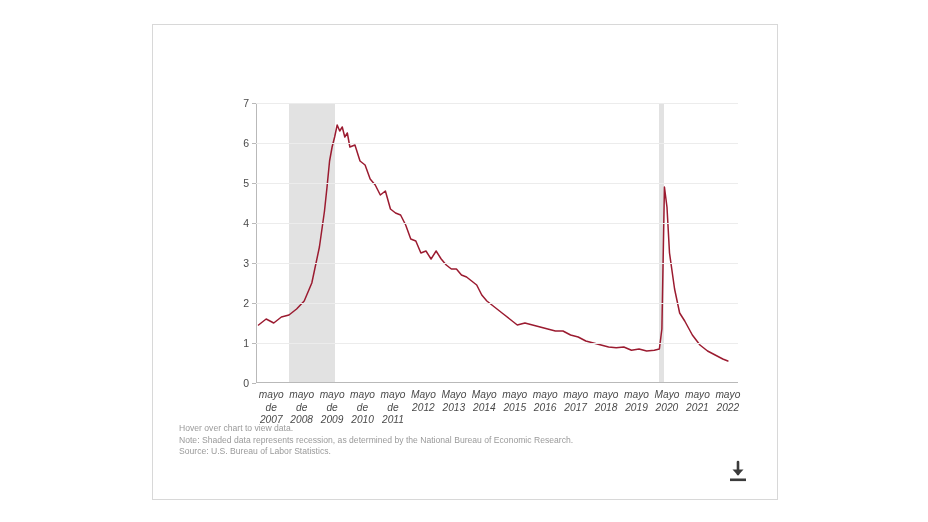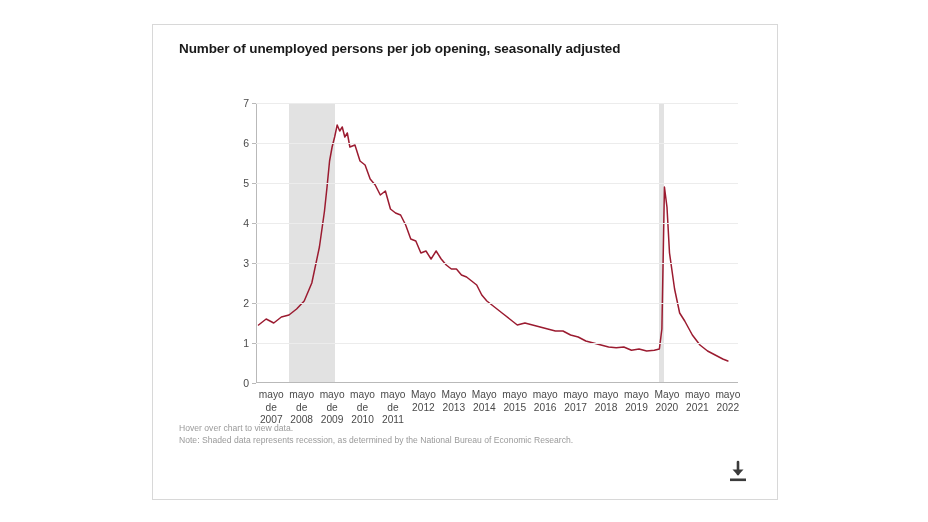--- a/index.html
+++ b/index.html
@@ -122,20 +122,21 @@
     height: 56px;
   }
   .xtick {
     position: absolute;
     transform: translateX(-50%);
     text-align: center;
     font-size: 10.2px;
     line-height: 12.5px;
     color: #4a4a4a;
     white-space: pre-line;
+    font-style: italic;
   }
   .footnotes {
     position: absolute;
     left: 26px;
     top: 398px;
     font-size: 8.6px;
     line-height: 11.5px;
     color: #9a9a9a;
   }
   .footnotes div { white-space: nowrap; }
@@ -147,21 +148,20 @@
     height: 26px;
     cursor: pointer;
   }
 </style>
 </head>
 <body>
 
 <div id="page">
   <div id="chart-card">
 
-    <div class="title">Number of unemployed persons per job opening, seasonally adjusted</div>
 
     <div id="plot-wrap">
       <div id="plot">
           <div class="recession" style="left: 403.358px; width: 5.07368px;"></div>
           <div class="recession" style="left: 32.9789px; width: 45.6632px;"></div>
         <div class="axis-line-y"></div>
         <div class="axis-line-x"></div>
         <svg id="series-svg" viewBox="0 0 482 280" preserveAspectRatio="none">
           <polyline id="series-path" fill="none" stroke="#9b1b30" stroke-width="1.5" stroke-linejoin="round" stroke-linecap="round" points="2.54,222.00 10.15,216.00 17.76,220.00 25.37,214.00 32.98,212.00 40.59,206.00 48.20,198.00 55.81,180.00 63.42,144.00 65.96,126.00 68.49,108.00 71.03,84.00 73.57,58.00 76.11,44.00 78.64,34.00 81.18,22.00 83.72,28.00 86.25,24.00 88.79,34.00 91.33,30.00 93.86,44.00 98.94,42.00 104.01,58.00 109.08,62.00 114.16,76.00 119.23,82.00 124.31,92.00 129.38,88.00 134.45,106.00 139.53,110.00 144.60,112.00 149.67,122.00 154.75,136.00 159.82,138.00 164.89,150.00 169.97,148.00 175.04,156.00 180.12,148.00 185.19,156.00 190.26,162.00 195.34,166.00 200.41,166.00 205.48,172.00 210.56,174.00 215.63,178.00 220.71,182.00 225.78,192.00 230.85,198.00 235.93,202.00 241.00,206.00 246.07,210.00 253.68,216.00 261.29,222.00 268.91,220.00 276.52,222.00 284.13,224.00 291.74,226.00 299.35,228.00 306.96,228.00 314.57,232.00 322.18,234.00 329.79,238.00 337.40,240.00 345.01,242.00 352.62,244.00 360.23,244.80 367.84,244.00 375.45,247.20 383.06,246.00 390.67,248.00 398.28,247.20 403.36,246.00 405.89,226.00 408.43,84.00 410.97,104.00 413.51,150.00 418.58,186.00 423.65,210.00 428.73,218.00 436.34,232.00 443.95,242.00 451.56,248.00 459.17,252.00 466.78,256.00 471.85,258.00"></polyline>
         </svg>
@@ -226,20 +226,21 @@
           <div class="xtick" style="left: 441.411px; top: 0px;">mayo
 2021</div>
           <div class="xtick" style="left: 471.853px; top: 0px;">mayo
 2022</div>
         </div>
     </div>
 
     <div class="footnotes">
       <div>Hover over chart to view data.</div>
       <div>Note: Shaded data represents recession, as determined by the National Bureau of Economic Research.</div>
+      <div>Source: U.S. Bureau of Labor Statistics.</div>
     </div>
 
     <div id="download-btn">
       <svg viewBox="0 0 26 26" width="26" height="26" aria-hidden="true">
         <path d="M13 3 L13 15" stroke="#3b3b3b" stroke-width="2.6" fill="none" stroke-linecap="round"></path>
         <path d="M7.5 10.5 L13 16.5 L18.5 10.5 Z" fill="#3b3b3b"></path>
         <rect x="5" y="19.5" width="16" height="2.6" fill="#3b3b3b"></rect>
       </svg>
     </div>
 

